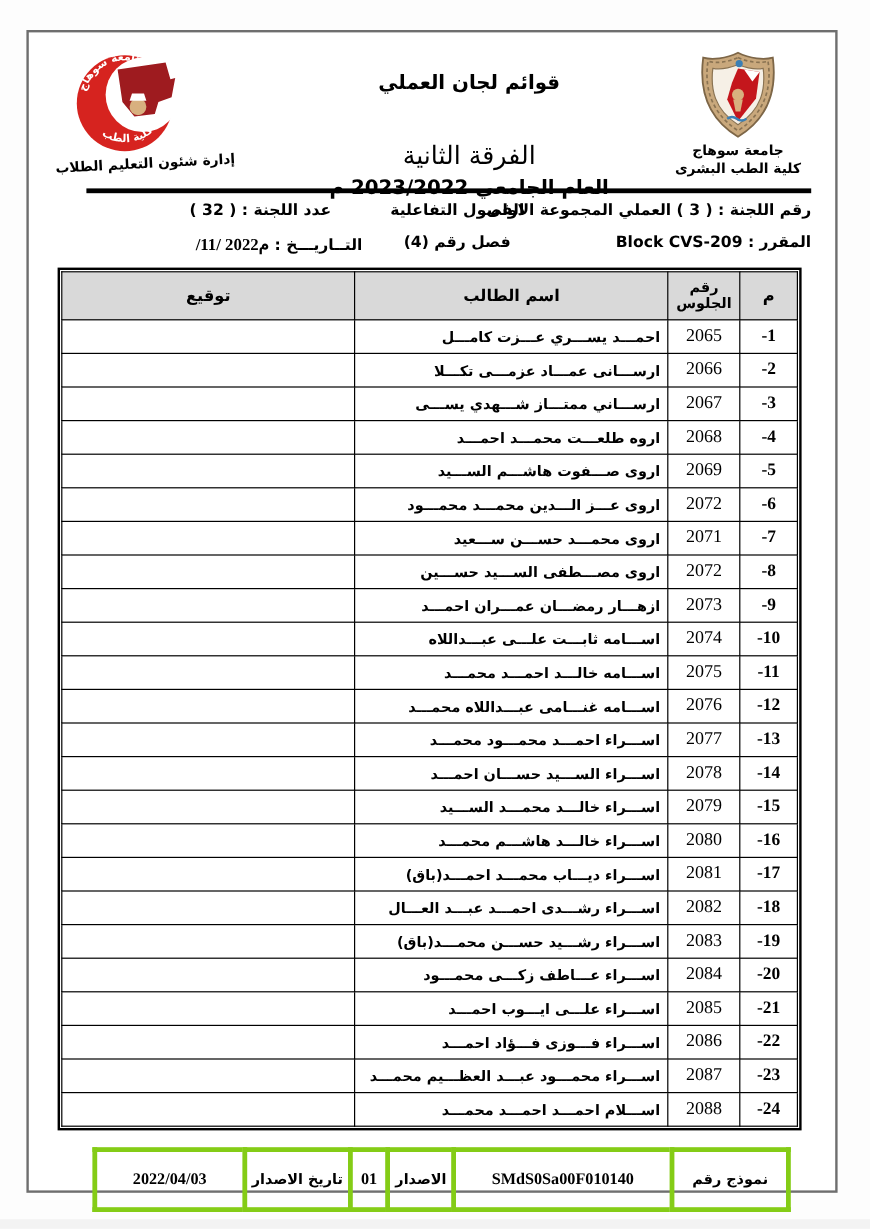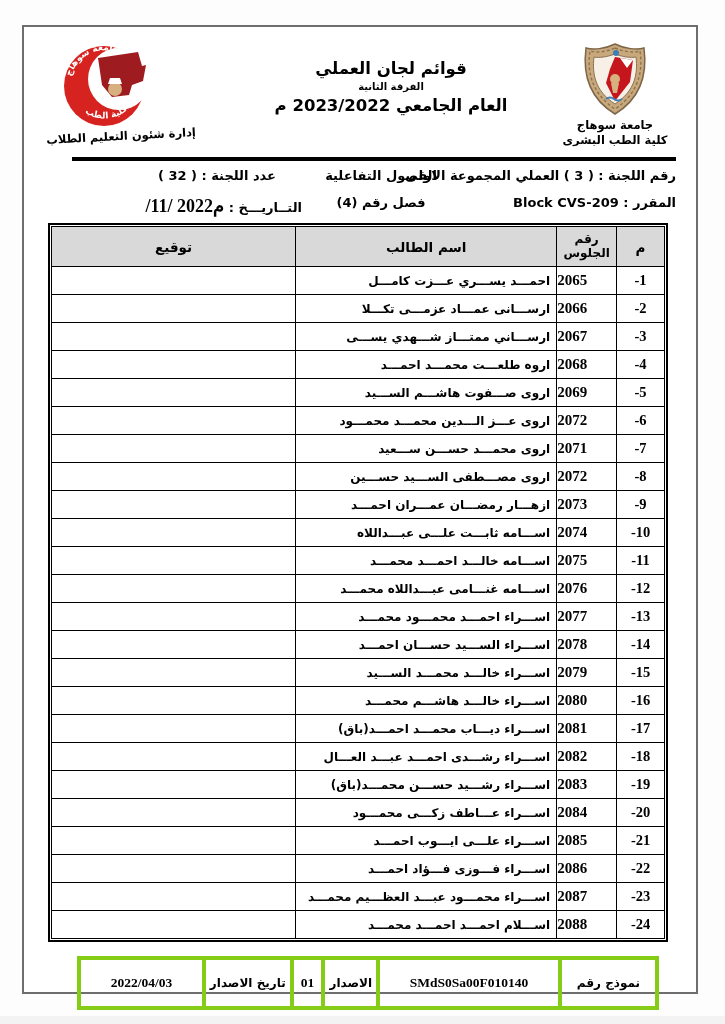--- a/index.html
+++ b/index.html
@@ -25,58 +25,58 @@
   
   .crescent-logo{position:absolute;left:28px;top:13px;width:124px;height:88px;}
   .left-caption{
     position:absolute;left:20px;top:102px;width:154px;text-align:center;
     font-size:11.5px;font-weight:700;transform:rotate(-3deg);direction:rtl;
   }
   .center-titles{
     position:absolute;left:187px;top:30px;width:360px;text-align:center;direction:rtl;
   }
   .center-titles .t1{font-size:16.5px;font-weight:700;line-height:1.4;}
-  .center-titles .t2{font-size:10px;font-weight:700;line-height:1.4;}
+  .center-titles .t2{font-size:21px;font-weight:400;line-height:1.4;margin-top:36px;}
   .center-titles .t3{font-size:16.5px;font-weight:700;line-height:1.5;}
   .shield-logo{position:absolute;left:551px;top:14px;width:80px;height:76px;}
   .right-caption{
     position:absolute;left:521px;top:91px;width:140px;text-align:center;
     font-size:11.5px;font-weight:700;line-height:1.3;direction:rtl;
   }
   .header-divider{position:absolute;left:48px;top:130px;width:604px;height:4px;background:#000;}
   
   .info{position:absolute;direction:rtl;font-size:13px;font-weight:700;white-space:nowrap;}
   .i1{top:141px;right:20px;}
   .i2{top:141px;right:230px;width:170px;text-align:center;}
   .i3{top:141px;right:420px;}
   .i4{top:168px;right:20px;}
   .i5{top:168px;right:230px;width:170px;text-align:center;}
   .i6{top:168px;right:394px;}
-  .date-value{direction:ltr;unicode-bidi:isolate;white-space:pre;font-family:"Liberation Serif",serif;font-size:18px;}
+  .date-value{direction:ltr;unicode-bidi:isolate;white-space:pre;font-family:"Liberation Serif",serif;font-size:14px;}
   
   .table-wrap{
     position:absolute;left:24px;top:196px;width:620px;
     border:2px solid #000;padding:1px;background:#fff;
   }
   table{border-collapse:collapse;width:100%;direction:rtl;}
   .main-table td,.main-table th{border:1px solid #000;}
   .main-table thead th{
     background:var(--table_header_bg);height:40px;font-size:13.5px;font-weight:700;
     text-align:center;vertical-align:middle;
   }
   .main-table thead .seat-head{font-size:12px;line-height:1.15;}
   .main-table tbody tr{height:28px;}
   .main-table tbody td{vertical-align:middle;}
   td.c-idx{
     text-align:center;font-family:"Liberation Serif",serif;
     font-size:14.5px;font-weight:700;
   }
   td.c-seat{
-    text-align:left;font-family:"Liberation Serif",serif;
-    font-size:15px;font-weight:700;
+    text-align:center;font-family:"Liberation Serif",serif;
+    font-size:15px;font-weight:400;
   }
   td.c-name{
     text-align:right;padding:1px 6px;font-size:12px;font-weight:700;
     white-space:nowrap;overflow:hidden;direction:rtl;
   }
   td.c-sign{background:#fff;}
   
   .footer-table{
     position:absolute;left:53px;top:929px;width:582px;direction:rtl;
     border-collapse:collapse;

